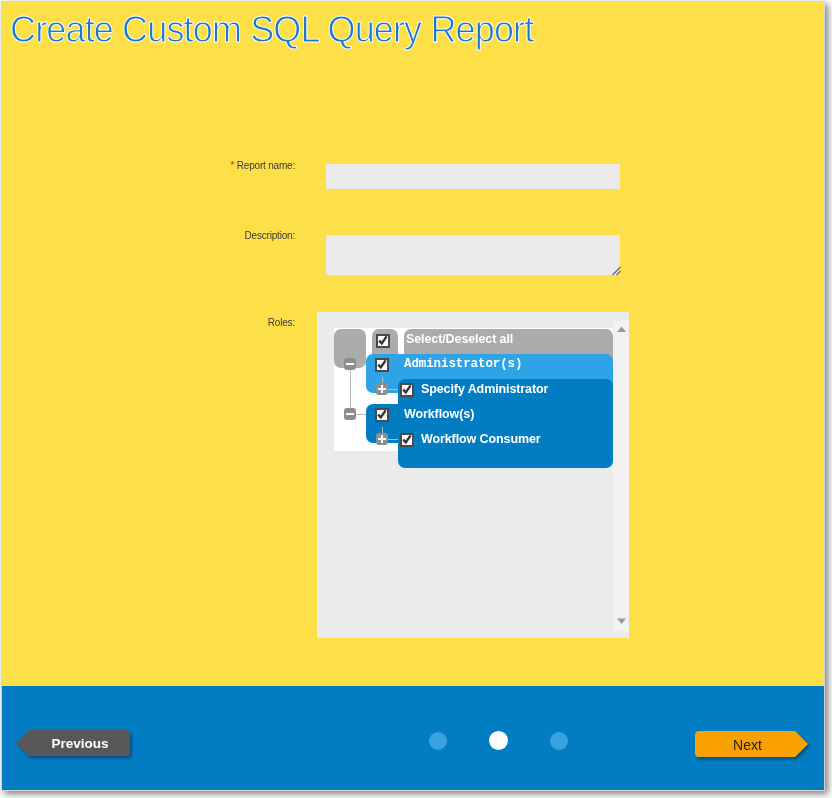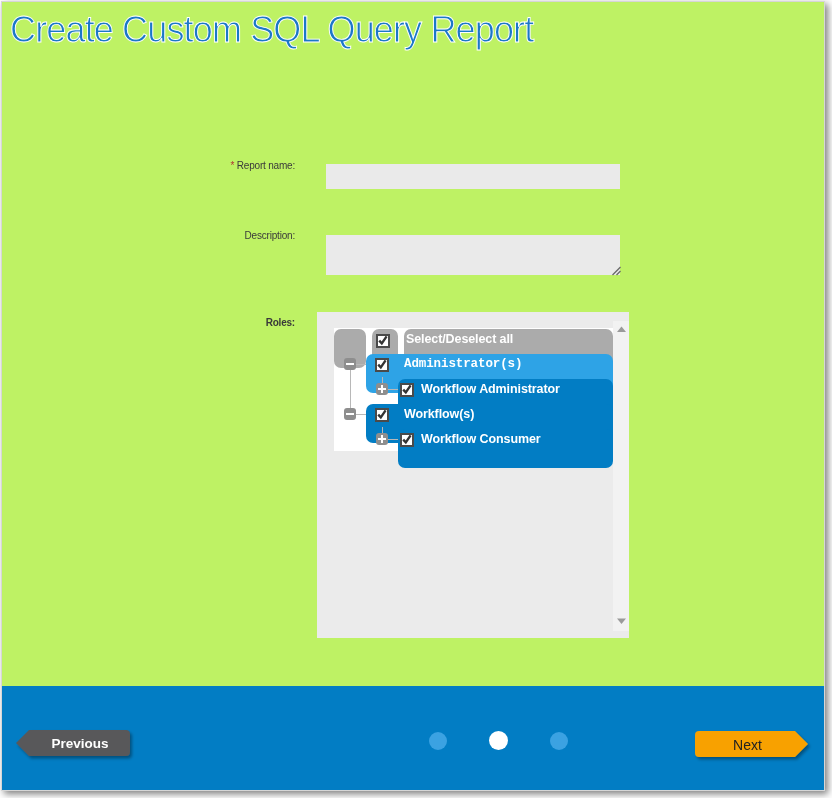--- a/index.html
+++ b/index.html
@@ -1,17 +1,17 @@
 <!DOCTYPE html>
 <html><head>
 <meta charset="utf-8">
 <style>
   html,body{margin:0;padding:0;}
   body{width:832px;height:798px;background:#ffffff;font-family:"Liberation Sans",sans-serif;overflow:hidden;position:relative;}
-  .card{position:absolute;left:1px;top:1px;width:822px;height:788px;background:#bef264;border:1px solid #d6d6d6;box-shadow:3px 3px 7px rgba(0,0,0,0.5);}
+  .card{position:absolute;left:1px;top:1px;width:822px;height:788px;background:#fde047;border:1px solid #d6d6d6;box-shadow:3px 3px 7px rgba(0,0,0,0.5);}
   .abs{position:absolute;}
   .title{left:8px;top:7px;font-size:36px;color:#1b78c8;letter-spacing:-0.85px;white-space:nowrap;-webkit-text-stroke:0.9px #ffffff;}
   .step{left:75px;top:97px;font-size:24px;color:#1b78c8;letter-spacing:-0.35px;white-space:nowrap;-webkit-text-stroke:0.55px #ffffff;}
   .label{font-size:10px;color:#3a3a3a;text-align:right;width:151px;letter-spacing:-0.2px;white-space:nowrap;}
   .req{color:#b03434;}
   .field{background:#eaeaea;}
   
   .panel{left:315px;top:310px;width:312px;height:326px;background:#ebebeb;}
   .treebg{left:332px;top:326px;width:279px;height:123px;background:#ffffff;}
   .row{position:absolute;height:39px;border-radius:7px;}
@@ -33,21 +33,21 @@
   <div class="abs label" style="left:142px;top:158px;"><span class="req">*</span> Report name:</div>
   <div class="abs field" style="left:324px;top:162px;width:294px;height:25px;"></div>
 
   <div class="abs label" style="left:142px;top:228px;">Description:</div>
   <div class="abs field" style="left:324px;top:233px;width:294px;height:40px;"></div>
   <svg class="abs" style="left:610px;top:264px;" width="10" height="10">
     <line x1="0.5" y1="9" x2="8.5" y2="1" stroke="#666" stroke-width="1.3"></line>
     <line x1="4.5" y1="9" x2="8.5" y2="5" stroke="#666" stroke-width="1.3"></line>
   </svg>
 
-  <div class="abs label" style="left:142px;top:315px;font-weight:bold;">Roles:</div>
+  <div class="abs label" style="left:142px;top:315px;">Roles:</div>
   <div class="abs panel"></div>
   <div class="abs treebg"></div>
 
   <div class="row" style="left:332px;top:327px;width:32px;background:#ababab;"></div>
   <div class="row" style="left:370px;top:327px;width:26px;background:#ababab;"></div>
   <div class="row" style="left:402px;top:327px;width:209px;background:#ababab;">
     <div class="rowtxt" style="left:2px;">Select/Deselect all</div>
   </div>
   <div class="cb" style="left:374px;top:332px;">
       <svg width="14" height="14" style="position:absolute;left:-2px;top:-2px;">
@@ -58,21 +58,21 @@
   <div class="row" style="left:364px;top:352px;width:247px;background:#2ea3e6;">
     <div class="rowtxt" style="left:38px;font-family:Liberation Mono, monospace;">Administrator(s)</div>
   </div>
   <div class="cb" style="left:373px;top:356px;">
       <svg width="14" height="14" style="position:absolute;left:-2px;top:-2px;">
         <path d="M3.2 6.6 L5.8 9.4 L10.6 2.4" stroke="#333333" stroke-width="2.4" fill="none"></path>
       </svg>
     </div>
 
   <div class="row" style="left:396px;top:377px;width:215px;background:#027dc4;">
-    <div class="rowtxt" style="left:23px;">Workflow Administrator</div>
+    <div class="rowtxt" style="left:23px;">Specify Administrator</div>
   </div>
   <div class="cb" style="left:398px;top:381px;">
       <svg width="14" height="14" style="position:absolute;left:-2px;top:-2px;">
         <path d="M3.2 6.6 L5.8 9.4 L10.6 2.4" stroke="#333333" stroke-width="2.4" fill="none"></path>
       </svg>
     </div>
 
   <div class="row" style="left:364px;top:402px;width:247px;background:#027dc4;">
     <div class="rowtxt" style="left:38px;">Workflow(s)</div>
   </div>

